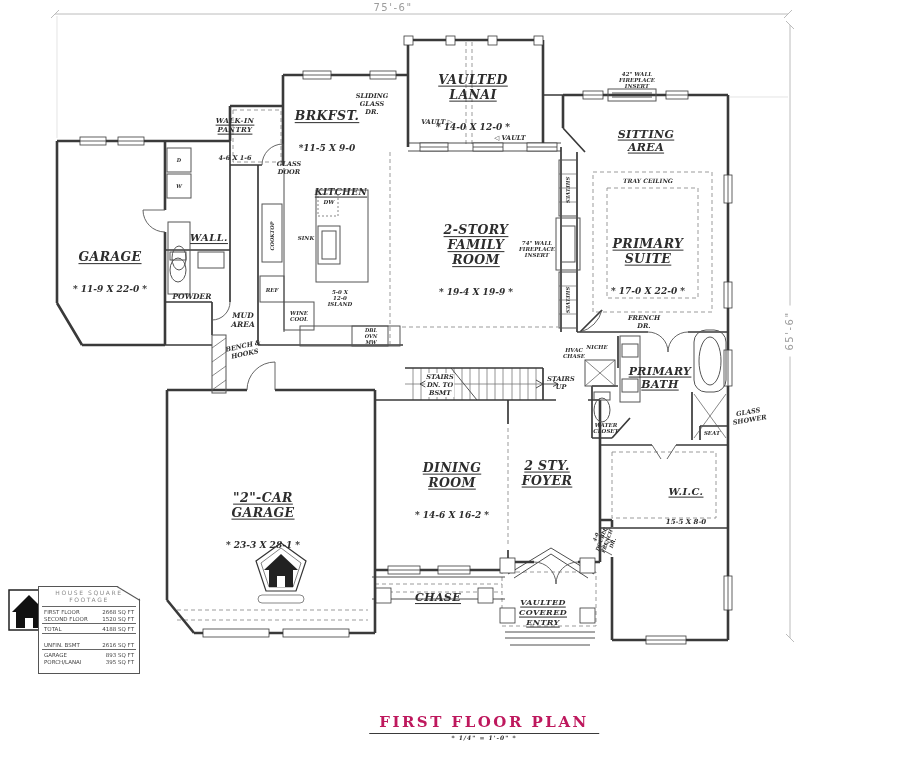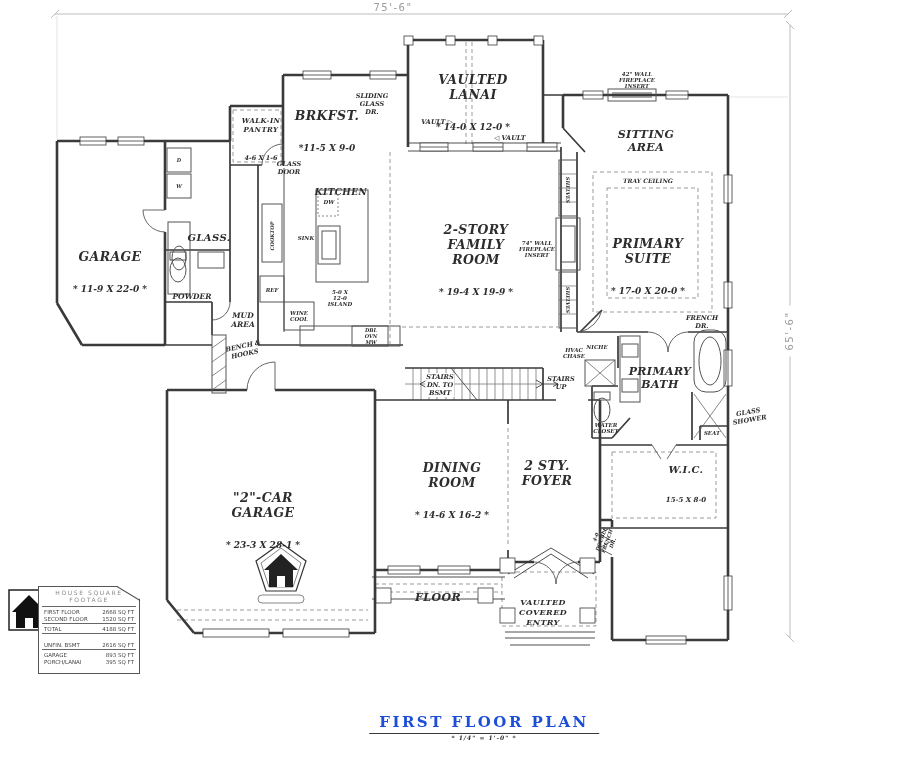--- a/index.html
+++ b/index.html
@@ -1,29 +1,29 @@
 <!DOCTYPE html>
 <html><head>
 <meta charset="utf-8">
 <style>
   html,body{margin:0;padding:0;background:#fff;}
   .plan{position:relative;width:908px;height:768px;background:#fff;overflow:hidden;
         font-family:"DejaVu Serif",serif;}
   .plan svg{position:absolute;left:0;top:0;}
   .lbl{position:absolute;text-align:center;color:#2d2d2d;white-space:pre-line;line-height:1.18;}
   .room .rn{display:block;font:italic bold 12.5px "DejaVu Serif",serif;letter-spacing:.4px;
-            text-underline-offset:2px;}
+            text-decoration:underline;text-underline-offset:2px;}
   .room .rd{display:block;font:italic bold 9px "DejaVu Serif",serif;margin-top:1px;}
   .s11 .rn{font-size:11px}.s10 .rn{font-size:10px}.s9 .rn{font-size:9px}
   .s8 .rn{font-size:8px}.s7 .rn{font-size:7px}
   .d7 .rd{font-size:7px}.d6 .rd{font-size:6.5px}
   .anno{font:italic bold 6.5px "DejaVu Serif",serif;color:#2d2d2d;}
   .t55{font-size:5.5px}.t5{font-size:5px}.t75{font-size:7.5px}.t6{font-size:6px}
   .dim{font:10px "DejaVu Sans",sans-serif;color:#9c9c9c;letter-spacing:1.5px;}
-  .plan-title{font:bold 15px "DejaVu Serif",serif;letter-spacing:2.5px;color:#1d4ed8;
+  .plan-title{font:bold 15px "DejaVu Serif",serif;letter-spacing:2.5px;color:#be185d;
               border-bottom:1.5px solid #3a3a3a;padding:0 10px 2px;}
   .plan-scale{font:italic bold 6px "DejaVu Serif",serif;color:#2d2d2d;letter-spacing:1px;}
   .sqft{position:absolute;left:38px;top:586px;width:102px;height:88px;border:1px solid #555;
         background:#fff;font:5.5px "DejaVu Sans",sans-serif;color:#444;padding:2px 3px;box-sizing:border-box;}
   .sqft-title{color:#8a8a8a;letter-spacing:1.6px;text-align:center;font-size:6px;line-height:1.2;
               white-space:pre-line;padding-bottom:2px;}
   .sqft-row{display:flex;justify-content:space-between;padding:1px 2px 0 2px;}
   .rule{border-top:.8px solid #666;margin:1px 0;}
   .spacer{height:6px;}
   .cutline{position:absolute;width:27px;height:1px;background:#555;right:-3px;top:6px;
@@ -210,62 +210,62 @@
   <div class="lbl dim" style="left:393px;top:7px;transform:translate(-50%,-50%);background:#fff;padding:0 6px;">75'-6"</div>
   <div class="lbl dim" style="left:789px;top:331px;transform:translate(-50%,-50%) rotate(-90deg);background:#fff;padding:0 6px;">65'-6"</div>
 
   <div class="lbl room" style="left:110px;top:262px;transform:translate(-50%,-50%)">
     <span class="rn">GARAGE</span>
     <span class="rd">* 11-9 X 22-0 *</span></div>
   <div class="lbl room" style="left:263px;top:510px;transform:translate(-50%,-50%)">
     <span class="rn">"2"-CAR
 GARAGE</span>
     <span class="rd">* 23-3 X 28-1 *</span></div>
-  <div class="lbl room s7 d6" style="left:261px;top:129px;transform:translate(-50%,-50%)">
+  <div class="lbl room s7 d6" style="left:235px;top:129px;transform:translate(-50%,-50%)">
     <span class="rn">WALK-IN
 PANTRY</span>
     <span class="rd">4-6 X 1-6</span></div>
   <div class="lbl room s10" style="left:209px;top:228px;transform:translate(-50%,-50%)">
-    <span class="rn">GLASS.</span></div>
+    <span class="rn">WALL.</span></div>
   <div class="lbl room" style="left:327px;top:121px;transform:translate(-50%,-50%)">
     <span class="rn">BRKFST.</span>
     <span class="rd">*11-5 X 9-0</span></div>
   <div class="lbl room s9" style="left:341px;top:182px;transform:translate(-50%,-50%)">
     <span class="rn">KITCHEN</span></div>
   <div class="lbl room" style="left:473px;top:92px;transform:translate(-50%,-50%)">
     <span class="rn">VAULTED
 LANAI</span>
     <span class="rd">* 14-0 X 12-0 *</span></div>
   <div class="lbl room" style="left:476px;top:250px;transform:translate(-50%,-50%)">
     <span class="rn">2-STORY
 FAMILY
 ROOM</span>
     <span class="rd">* 19-4 X 19-9 *</span></div>
   <div class="lbl room s11" style="left:646px;top:131px;transform:translate(-50%,-50%)">
     <span class="rn">SITTING
 AREA</span></div>
   <div class="lbl room" style="left:648px;top:256px;transform:translate(-50%,-50%)">
     <span class="rn">PRIMARY
 SUITE</span>
-    <span class="rd">* 17-0 X 20-0 *</span></div>
+    <span class="rd">* 17-0 X 22-0 *</span></div>
   <div class="lbl room s11" style="left:660px;top:368px;transform:translate(-50%,-50%)">
     <span class="rn">PRIMARY
 BATH</span></div>
-  <div class="lbl room s10 d7" style="left:686px;top:474px;transform:translate(-50%,-50%)">
+  <div class="lbl room s10 d7" style="left:686px;top:496px;transform:translate(-50%,-50%)">
     <span class="rn">W.I.C.</span>
     <span class="rd">15-5 X 8-0</span></div>
   <div class="lbl room" style="left:452px;top:480px;transform:translate(-50%,-50%)">
     <span class="rn">DINING
 ROOM</span>
     <span class="rd">* 14-6 X 16-2 *</span></div>
   <div class="lbl room" style="left:547px;top:463px;transform:translate(-50%,-50%)">
     <span class="rn">2 STY.
 FOYER</span></div>
   <div class="lbl room s11" style="left:438px;top:588px;transform:translate(-50%,-50%)">
-    <span class="rn">FLOOR</span></div>
+    <span class="rn">CHASE</span></div>
   <div class="lbl room s8" style="left:543px;top:602px;transform:translate(-50%,-50%)">
     <span class="rn">VAULTED
 COVERED
 ENTRY</span></div>
 
   <div class="lbl anno" style="left:372px;top:104px;transform:translate(-50%,-50%)">SLIDING
 GLASS
 DR.</div>
   <div class="lbl anno" style="left:289px;top:168px;transform:translate(-50%,-50%)">GLASS
 DOOR</div>
@@ -290,21 +290,21 @@
   <div class="lbl anno" style="left:510px;top:138px;transform:translate(-50%,-50%)">◁ VAULT</div>
   <div class="lbl anno t55" style="left:637px;top:80px;transform:translate(-50%,-50%)">42" WALL
 FIREPLACE
 INSERT</div>
   <div class="lbl anno t55" style="left:537px;top:249px;transform:translate(-50%,-50%)">74" WALL
 FIREPLACE
 INSERT</div>
   <div class="lbl anno t5" style="left:568px;top:190px;transform:translate(-50%,-50%) rotate(90deg)">SHELVES</div>
   <div class="lbl anno t5" style="left:568px;top:300px;transform:translate(-50%,-50%) rotate(90deg)">SHELVES</div>
   <div class="lbl anno t6" style="left:648px;top:180px;transform:translate(-50%,-50%)">TRAY CEILING</div>
-  <div class="lbl anno" style="left:702px;top:322px;transform:translate(-50%,-50%)">FRENCH
+  <div class="lbl anno" style="left:644px;top:322px;transform:translate(-50%,-50%)">FRENCH
 DR.</div>
   <div class="lbl anno t55" style="left:597px;top:347px;transform:translate(-50%,-50%)">NICHE</div>
   <div class="lbl anno t55" style="left:574px;top:353px;transform:translate(-50%,-50%)">HVAC
 CHASE</div>
   <div class="lbl anno" style="left:440px;top:385px;transform:translate(-50%,-50%);background:#fff;padding:0 1px;">STAIRS
 DN. TO
 BSMT</div>
   <div class="lbl anno" style="left:561px;top:383px;transform:translate(-50%,-50%)">STAIRS
 UP</div>
   <div class="lbl anno t55" style="left:606px;top:428px;transform:translate(-50%,-50%)">WATER

